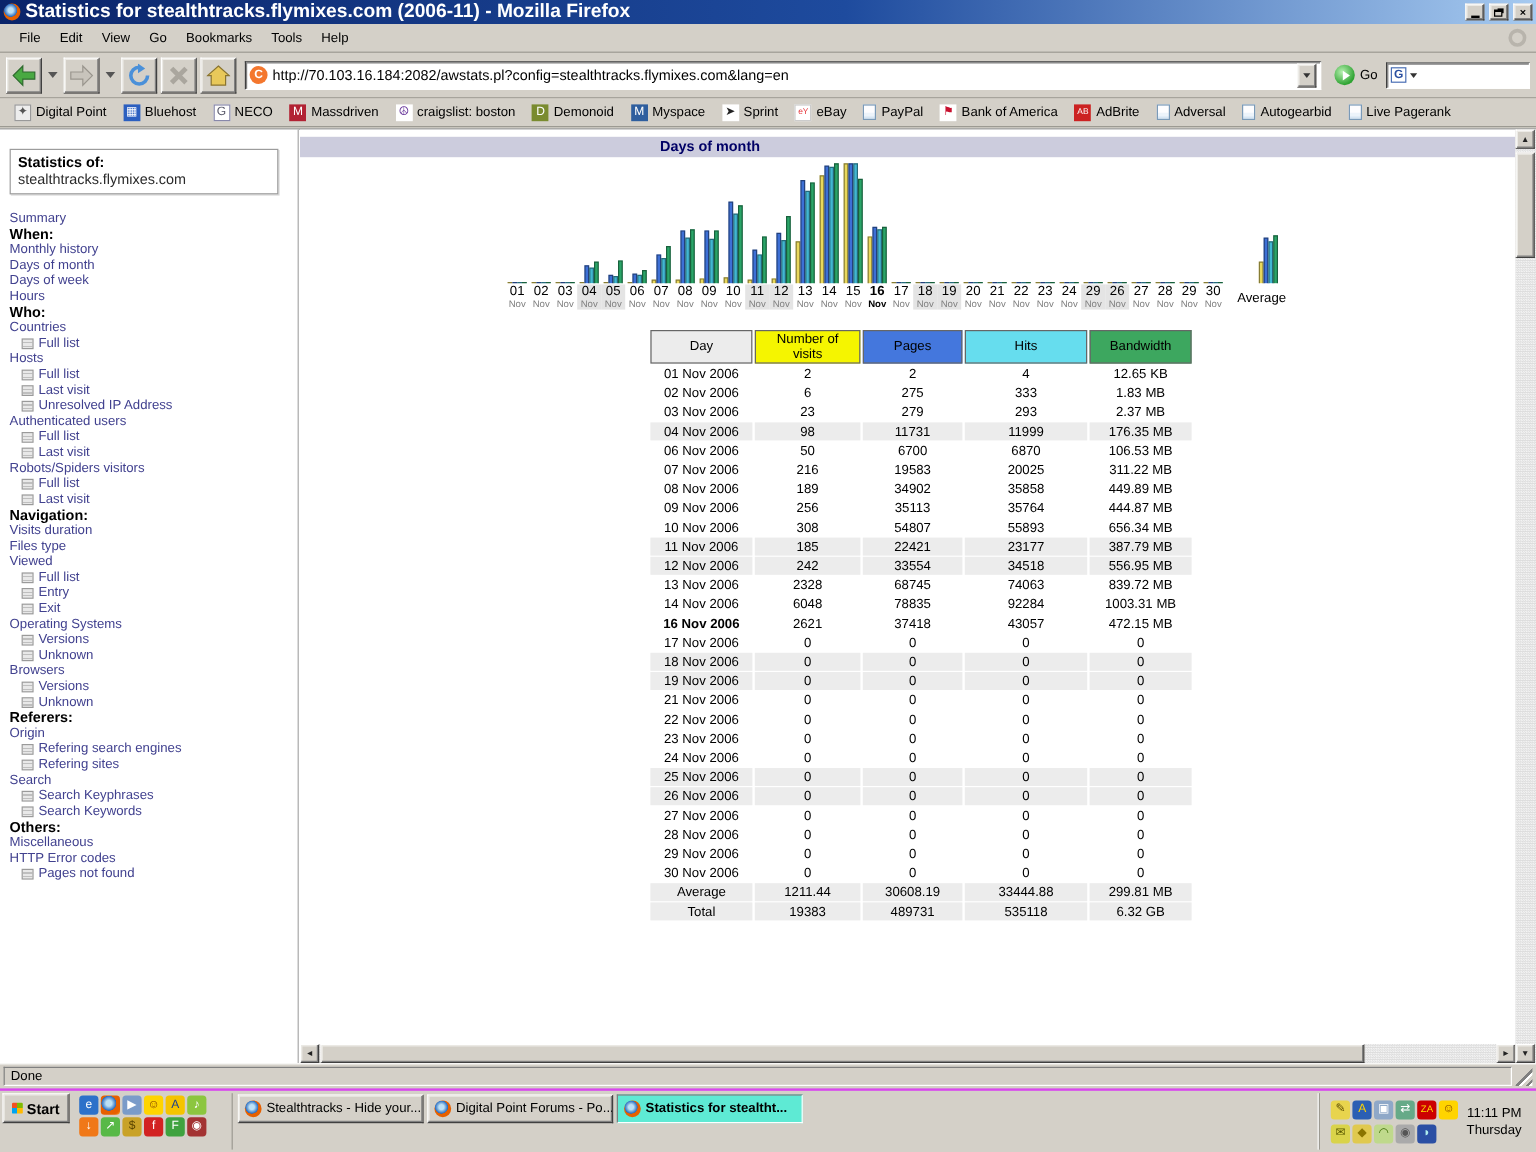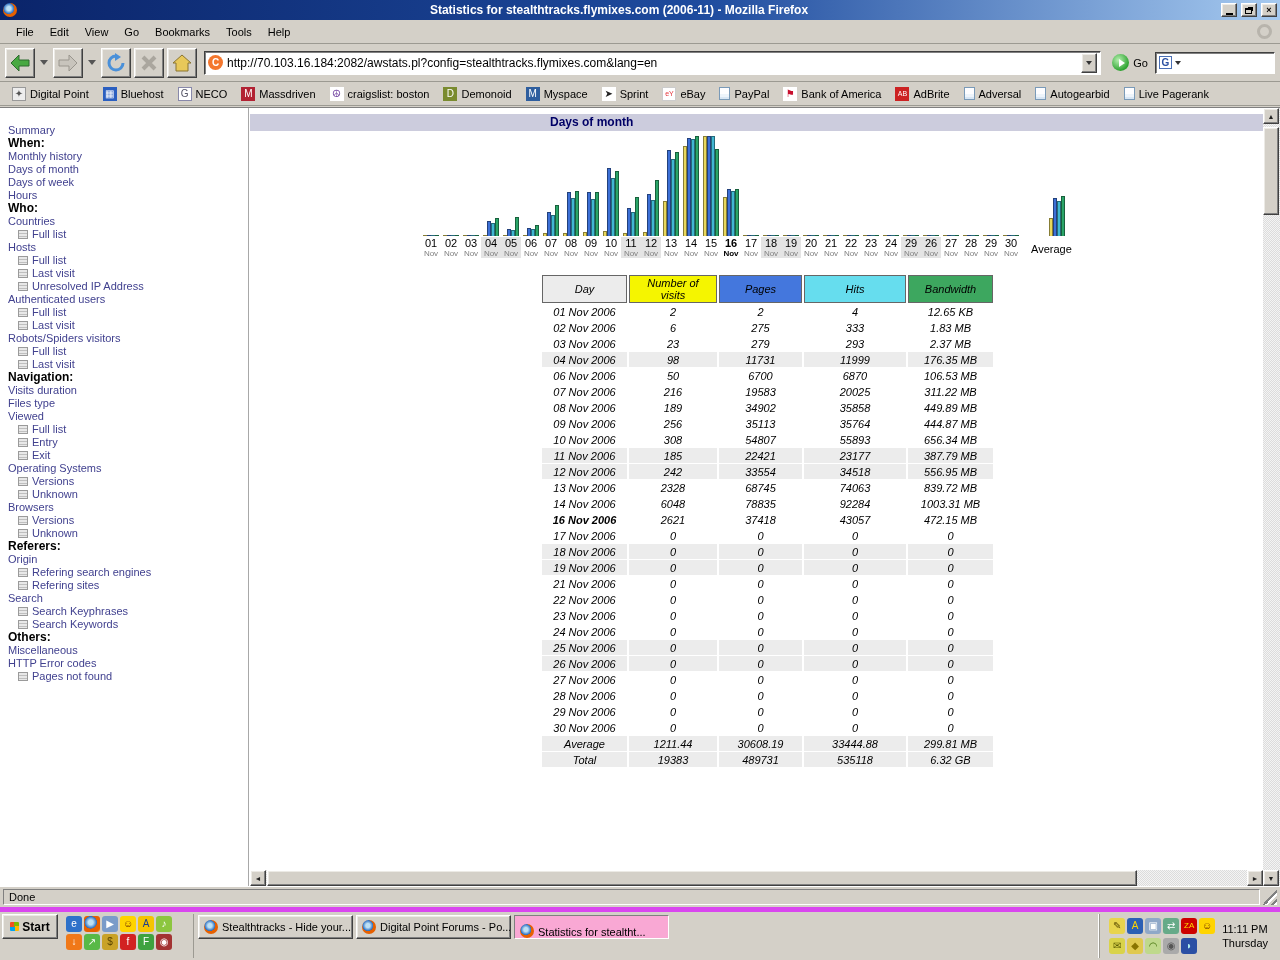--- a/index.html
+++ b/index.html
@@ -6,21 +6,21 @@
   html,body { width:1280px; height:960px; overflow:hidden; }
   body { font-family:"Liberation Sans", sans-serif; font-size:11px; background:#D4D0C8; }
   .screen { position:relative; width:1280px; height:960px; background:#D4D0C8; overflow:hidden; }
 
   
   .out { border:1px solid; border-color:#FFFFFF #404040 #404040 #FFFFFF; box-shadow: inset -1px -1px 0 #808080, inset 1px 1px 0 #ECEAE5; background:#D4D0C8; }
   .sunken { border:1px solid; border-color:#404040 #FFFFFF #FFFFFF #404040; box-shadow: inset 1px 1px 0 #808080; background:#FFFFFF; }
 
   
   .titlebar { height:20px; background:linear-gradient(90deg,#0A246A 0%,#1E4B9E 55%,#A6CAF0 100%); display:flex; align-items:center; padding:0 3px; gap:4px; }
-  .titlebar .title { flex:1; color:#FFFFFF; font-size:12px; font-weight:bold; white-space:nowrap; overflow:hidden;text-align:center; }
+  .titlebar .title { flex:1; color:#FFFFFF; font-size:16px; font-weight:bold; white-space:nowrap; overflow:hidden; }
   .winbtn { width:16px; height:14px; display:flex; align-items:center; justify-content:center; font-size:9px; font-weight:bold; color:#000; }
   .glyph-min { width:7px; height:2px; background:#000; margin-top:7px; }
   .glyph-restore { width:7px; height:6px; border:1px solid #000; border-top-width:2px; box-shadow:2px -2px 0 -1px #000; margin:1px 0 0 -2px; }
   .ff-icon { width:14px; height:14px; border-radius:50%; background:radial-gradient(circle at 42% 40%, #BCE0F5 0 18%, #2A6DC0 45%, #E66000 48% 78%, #FFB13B 100%); flex:0 0 auto; }
 
   
   .menubar { height:24px; background:#D4D0C8; border-bottom:1px solid #9C9A92; display:flex; align-items:center; padding:0 8px; position:relative; }
   .menu-item { padding:3px 8px; color:#000; }
   .throbber { position:absolute; right:8px; top:4px; width:15px; height:15px; border-radius:50%; border:3px solid #B8B4AC; background:#D4D0C8; }
 
@@ -70,51 +70,51 @@
   .chart-spacer { width:26px; }
   .labels-row { display:flex; margin-top:1px; }
   .day-label { width:20px; text-align:center; font-size:11px; color:#000; }
   .day-label .sub { display:block; font-size:8px; color:#808080; }
   .day-label.weekend { background:#E4E4E4; }
   .day-label.today { font-weight:bold; }
   .day-label.today .sub { color:#000; font-weight:bold; }
   .avg-label { font-size:11px; color:#000; margin:6px 0 0 10px; width:56px; }
 
   
-  .stats-table { position:absolute; top:166px; left:290px; border-collapse:separate; border-spacing:2px 1px; font-size:11px;font-style:italic; }
+  .stats-table { position:absolute; top:166px; left:290px; border-collapse:separate; border-spacing:2px 1px; font-size:11px; }
   .stats-table th { font-weight:normal; color:#000; border:1px solid #666; height:28px; padding:1px 4px; }
   .stats-table td { text-align:center; height:15px; padding:0 4px; color:#000; }
   tr.weekend td, tr.summary td { background:#ECECEC;margin-top:12px; }
 
   
   .vscroll { position:absolute; right:0; top:0; bottom:0; width:17px; background:#E6E6E6; background-image:repeating-conic-gradient(#F4F4F4 0 25%, #DCDCDC 0 50%); background-size:2px 2px; }
   .hscroll { position:absolute; left:0; right:0; bottom:0; height:16px; background:#E6E6E6; background-image:repeating-conic-gradient(#F4F4F4 0 25%, #DCDCDC 0 50%); background-size:2px 2px; }
   .sc-btn { position:absolute; width:16px; height:16px; display:flex; align-items:center; justify-content:center; font-size:7px; color:#222; }
   .v-up { top:0; left:0; } .v-down { bottom:0; left:0; }
   .h-left { left:0; top:0; } .h-right { right:0; top:0; }
   .v-thumb { position:absolute; left:0; top:19px; width:16px; height:88px; }
   .h-thumb { position:absolute; left:17px; top:0; height:16px; width:870px; }
 
   
   .statusbar { position:absolute; bottom:53px; left:0; right:0; height:21px; background:#D4D0C8; border-top:1px solid #FFFFFF; display:flex; align-items:center; padding:2px 3px; gap:3px; }
   .status-panel { flex:1; height:16px; border:1px solid; border-color:#808080 #FFFFFF #FFFFFF #808080; padding:1px 5px; color:#000; }
   .grip { width:14px; height:16px; background:linear-gradient(135deg, transparent 0 50%, #808080 50% 60%, #fff 60% 70%, transparent 70% 80%, #808080 80% 90%, #fff 90%); }
 
   
-  .taskbar { position:absolute; bottom:0; left:0; right:0; height:53px; background:#D4D0C8; border-top:5px solid #d946ef; display:flex; padding:2px; }
+  .taskbar { position:absolute; bottom:0; left:0; right:0; height:53px; background:#D4D0C8; border-top:2px solid #d946ef; display:flex; padding:2px; }
   .start-btn { width:56px; height:25px; display:flex; align-items:center; justify-content:center; gap:3px; font-weight:bold; font-size:12px; margin-right:4px; }
   .win-flag { width:9px; height:9px; background:conic-gradient(#7FBA00 0 25%, #FFB900 0 50%, #00A4EF 0 75%, #F25022 0); border-radius:1px; }
   .quicklaunch { width:132px; display:flex; flex-wrap:wrap; gap:2px; padding:2px 4px; align-content:flex-start; border-right:1px solid #9C9A92; margin-right:4px; }
   .ql-icon, .tray-icon { width:16px; height:16px; border-radius:3px; display:flex; align-items:center; justify-content:center; font-size:10px; line-height:16px; }
   .task-buttons { flex:1; display:flex; gap:3px; align-items:flex-start; padding-top:1px; overflow:hidden; }
   .task-btn { width:155px; height:24px; display:flex; align-items:center; gap:4px; font-size:11px; padding:0 5px; white-space:nowrap; overflow:hidden; }
-  .task-btn.active { border-color:#808080 #FFFFFF #FFFFFF #808080; box-shadow:none; background:#f9a8d4; font-weight:normal;align-items:flex-end; }
+  .task-btn.active { border-color:#808080 #FFFFFF #FFFFFF #808080; box-shadow:none; background:#5eead4; font-weight:bold; }
   .tray { display:flex; align-items:center; gap:6px; border-left:1px solid #9C9A92; box-shadow:-1px 0 0 #fff; padding:2px 6px 2px 8px; }
   .tray-grid { display:grid; grid-template-columns:repeat(6,18px); grid-auto-rows:20px; align-items:center; justify-items:center; }
-  .clock { text-align:left; font-size:11px; line-height:14px; color:#000; padding-right:4px; }
+  .clock { text-align:right; font-size:11px; line-height:14px; color:#000; padding-right:4px; }
 </style>
 </head>
 <body>
 
 <div class="screen">
 
   <div class="titlebar">
     <span class="ff-icon"></span>
     <span class="title">Statistics for stealthtracks.flymixes.com (2006-11) - Mozilla Firefox</span>
     <span class="winbtn out">
@@ -247,20 +247,24 @@
       </span>
       <span class="bm-item">
         <span class="bm-glyph page-icon"></span>
         <span class="bm-label">Live Pagerank</span>
       </span>
     </div>
 
   <div class="viewport">
 
     <div class="sidebar">
+      <div class="statbox">
+        <div class="lbl">Statistics of:</div>
+        <div class="dom">stealthtracks.flymixes.com</div>
+      </div>
       <div class="sb-nav">
           <div class="sb-link">Summary</div>
           <div class="sb-header">When:</div>
           <div class="sb-link">Monthly history</div>
           <div class="sb-link">Days of month</div>
           <div class="sb-link">Days of week</div>
           <div class="sb-link">Hours</div>
           <div class="sb-header">Who:</div>
           <div class="sb-link">Countries</div>
           <div class="sb-sublink">

